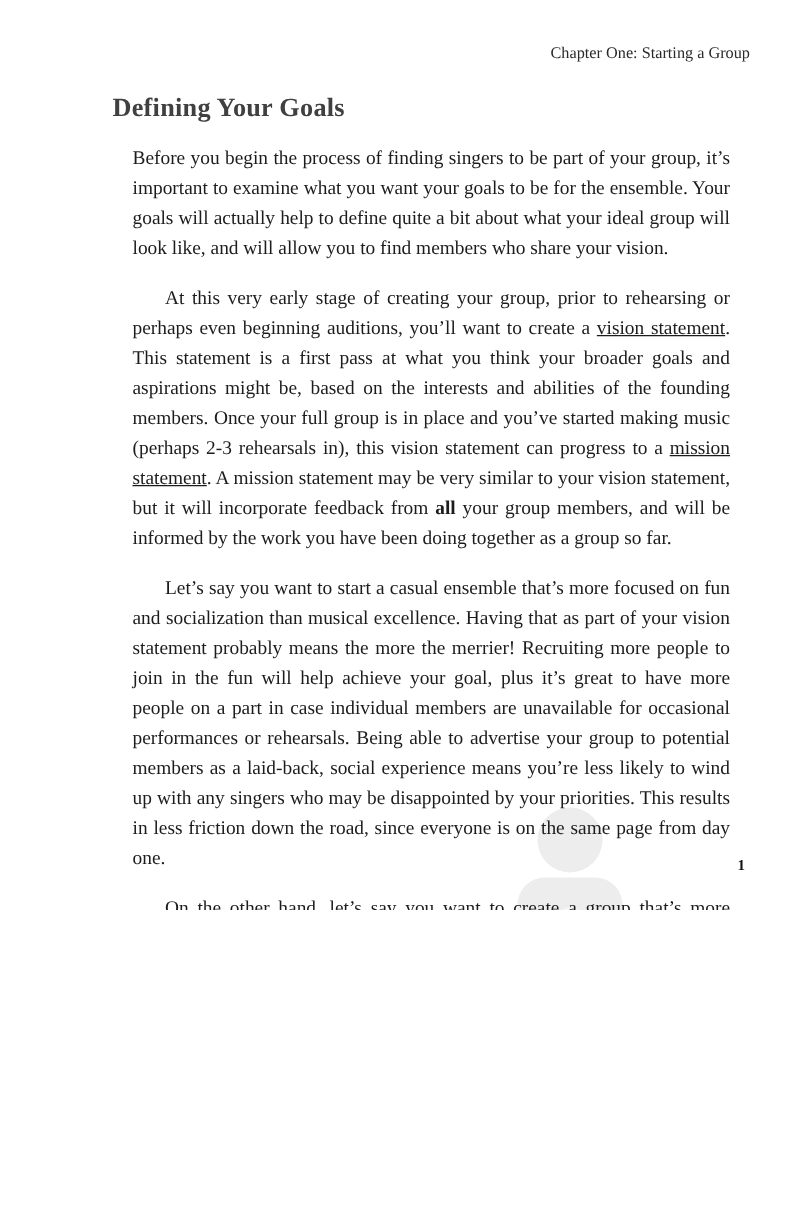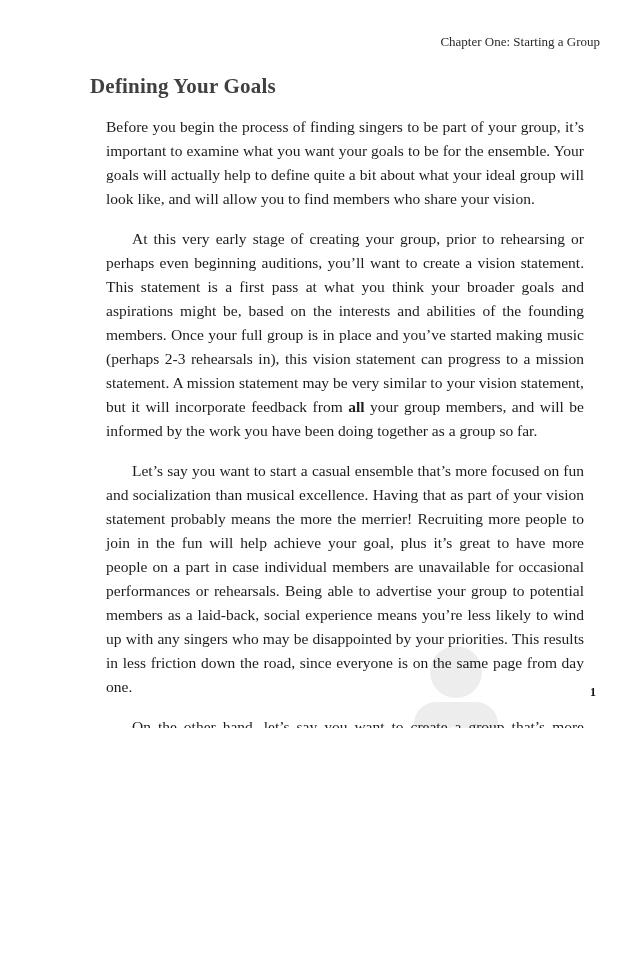--- a/index.html
+++ b/index.html
@@ -37,21 +37,21 @@
     margin: 0 0 13px 0;
     letter-spacing: 0.2px;
   }
   .body-text p {
     margin: 16px;
     font-size: 15.5px;
     line-height: 24px;
     text-align: justify;
   }
   .body-text p.indent { text-indent: 26px; }
-  .u { }
+  .u { text-decoration: underline; }
   .b { font-weight: 700; }
   .page-number {
     position: absolute;
     right: 44px;
     bottom: 28px;
     font-size: 12px;
     font-weight: 700;
     color: #111111;
   }
 </style>

